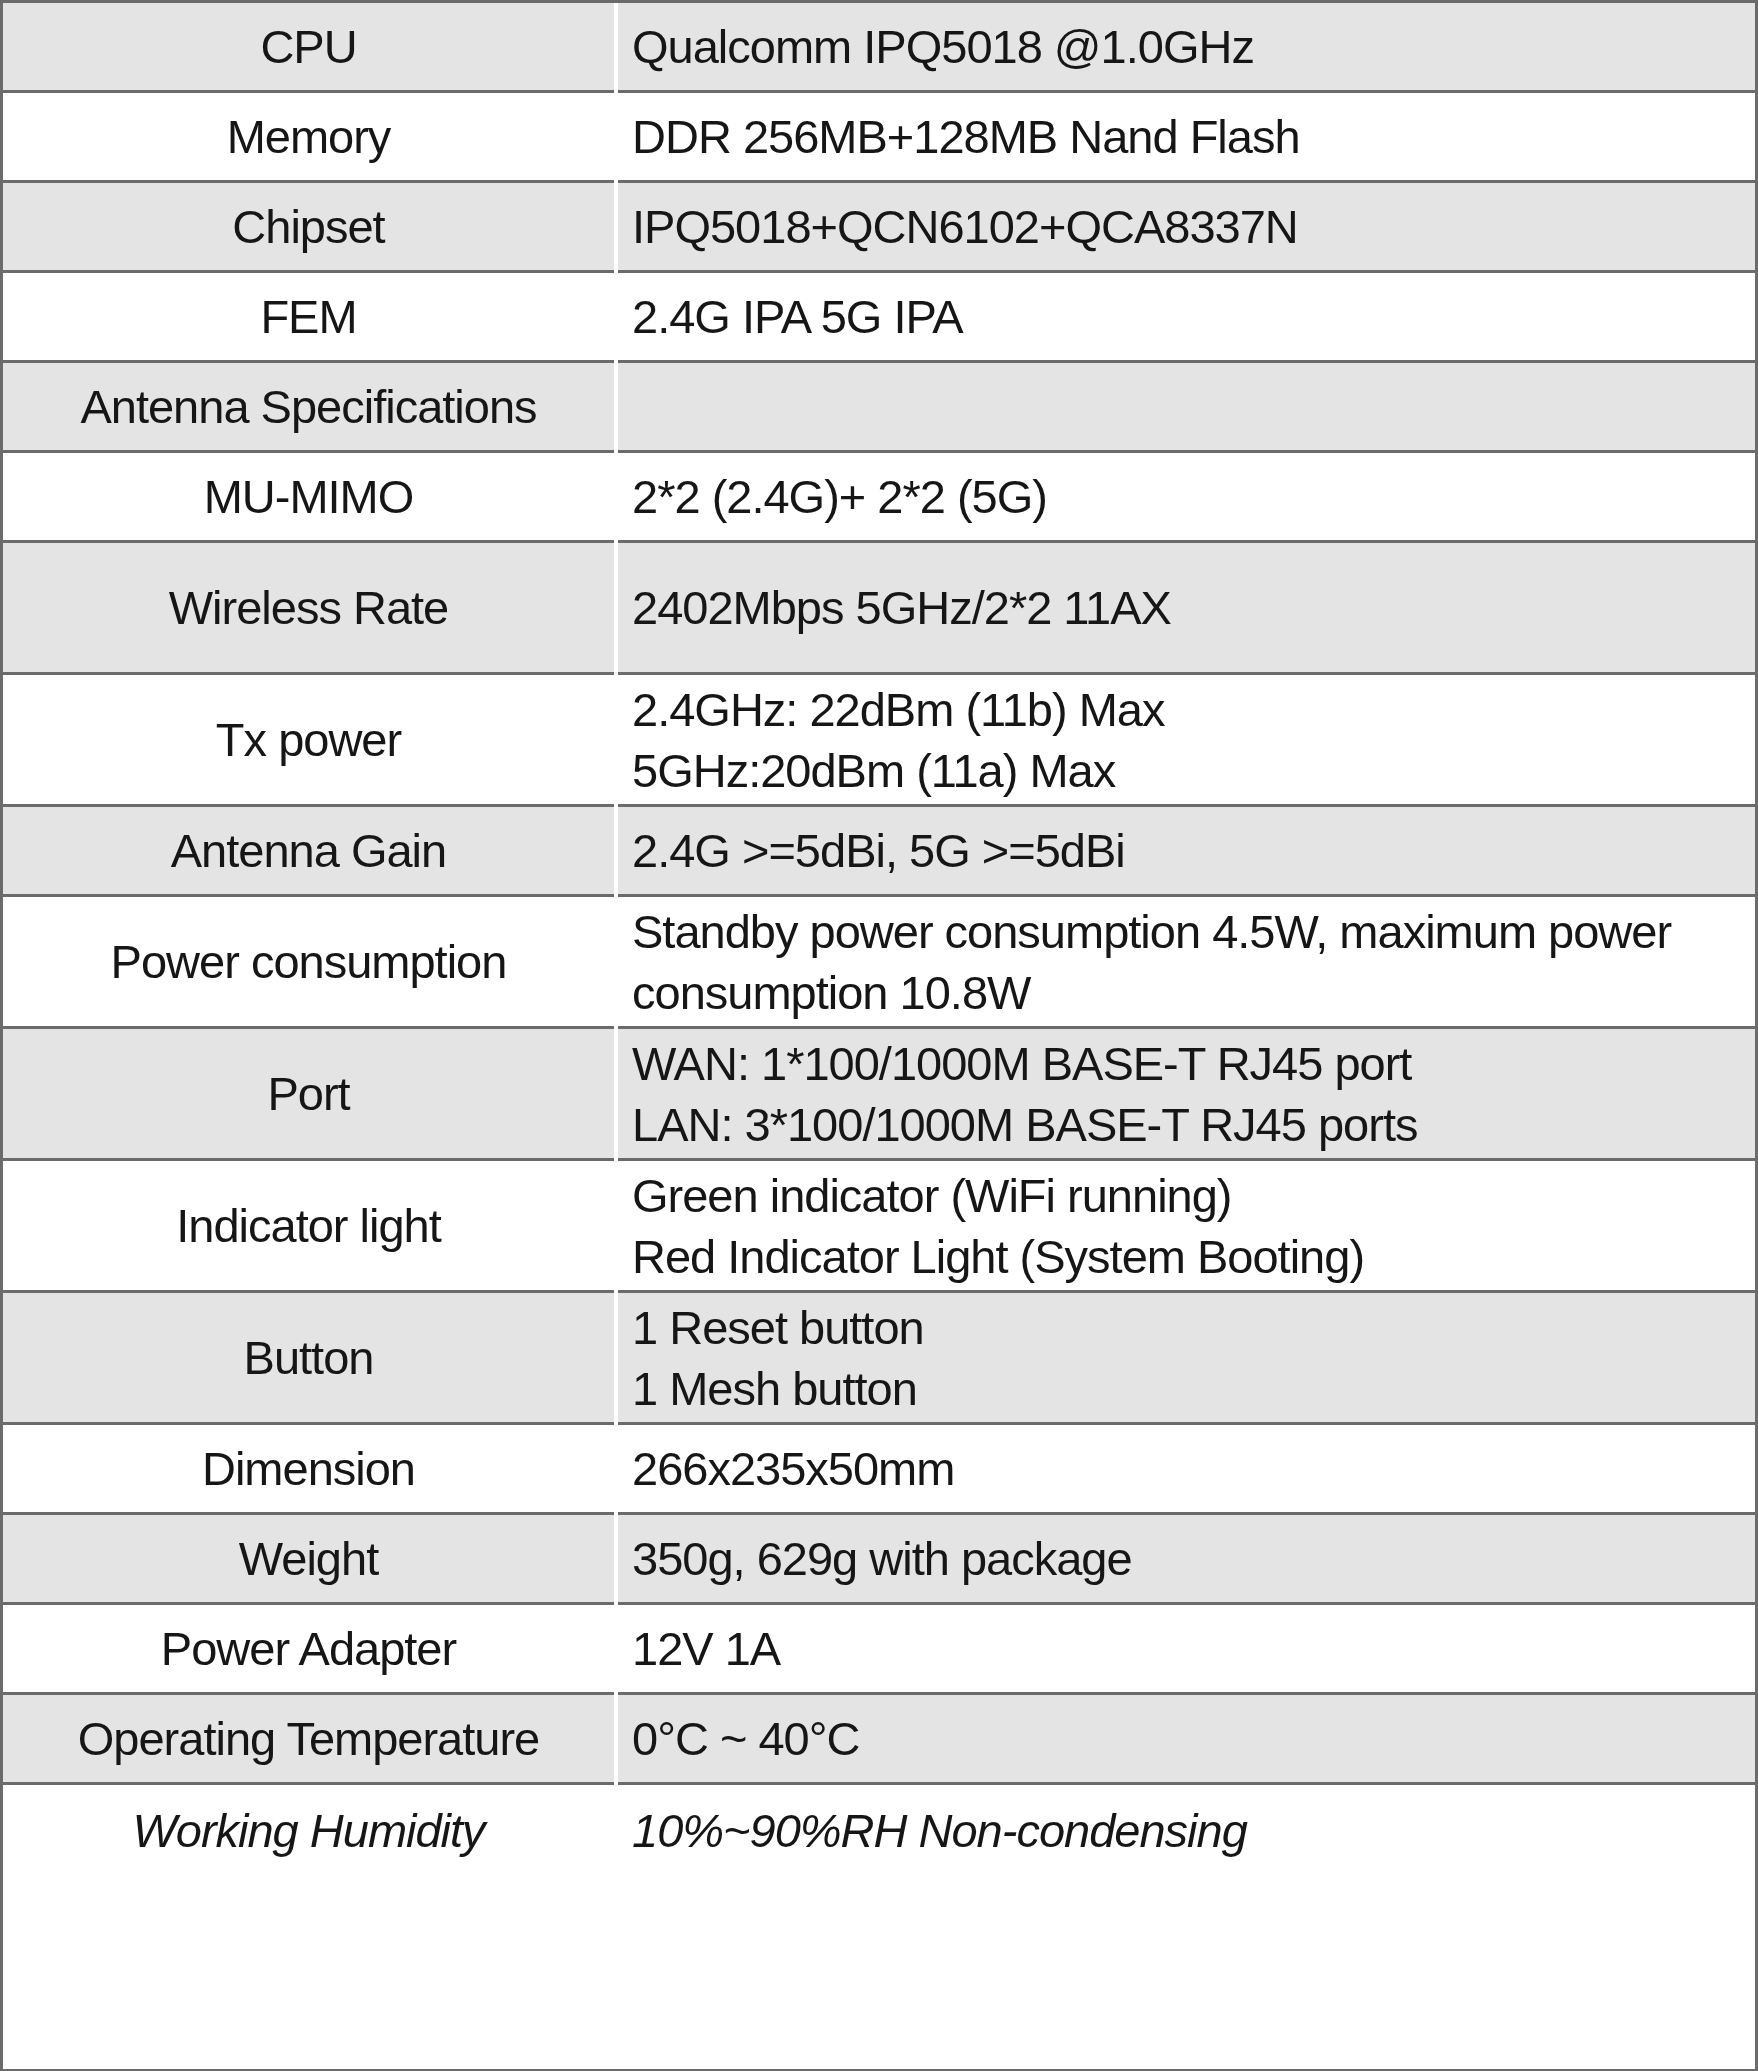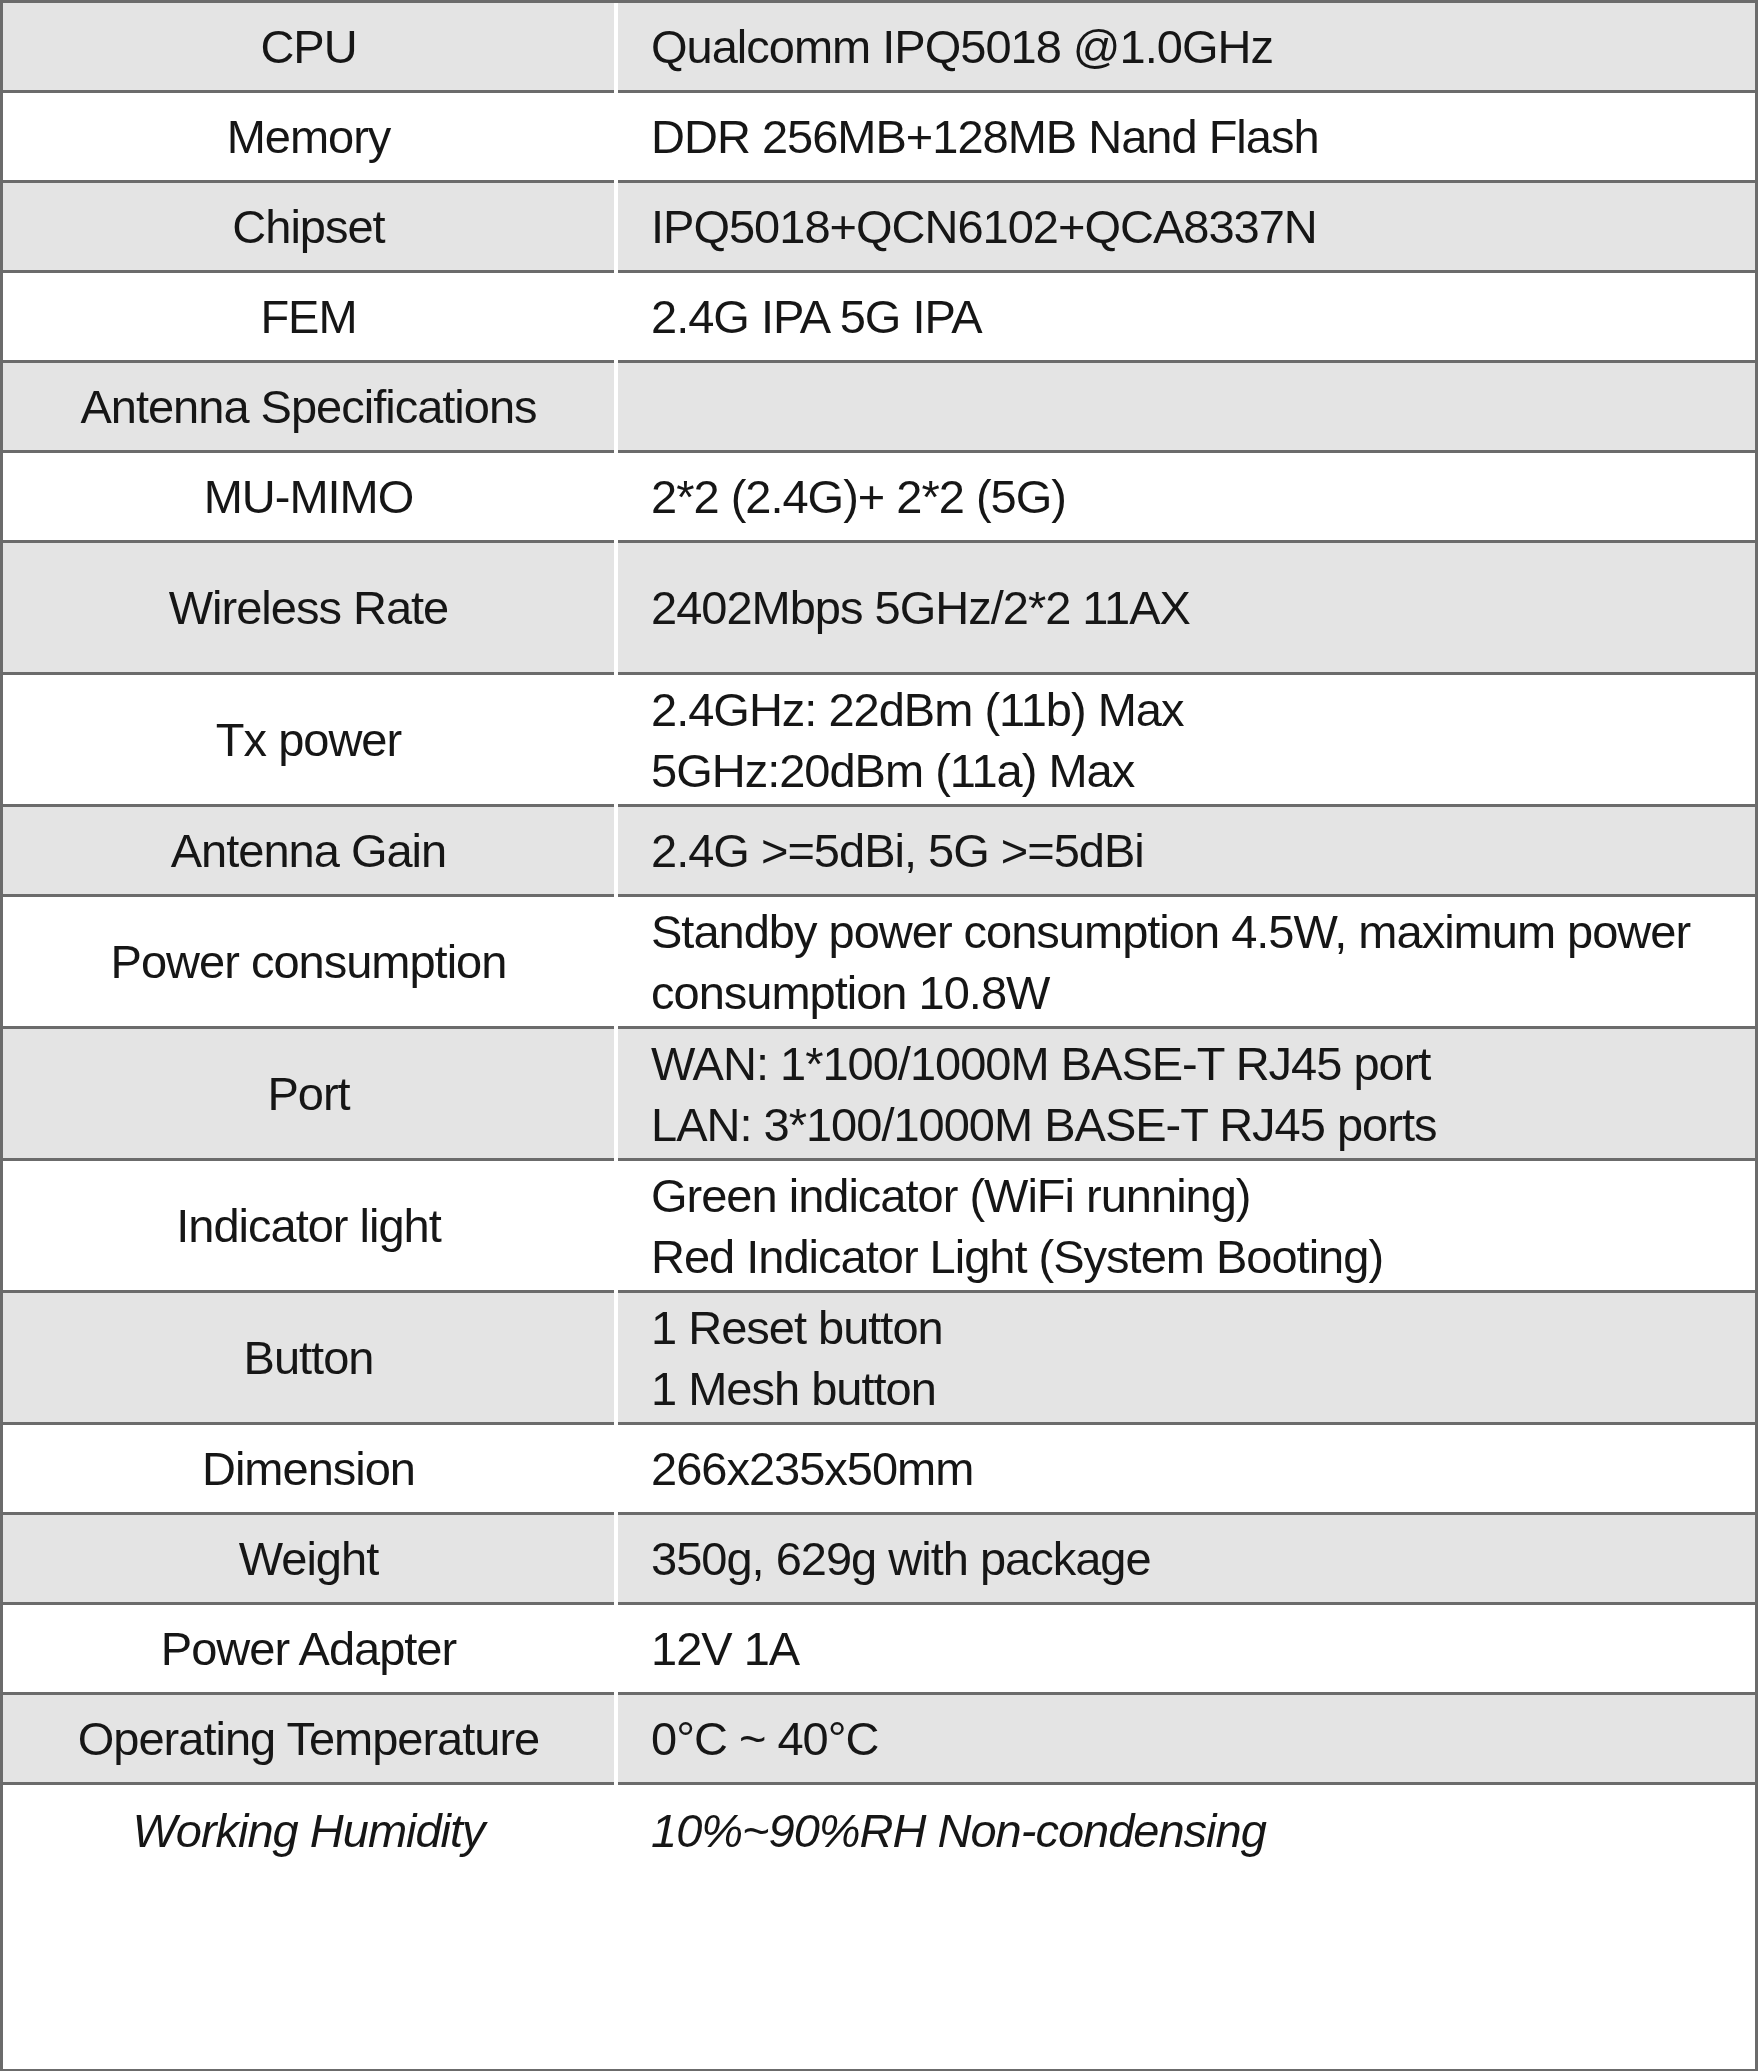--- a/index.html
+++ b/index.html
@@ -51,25 +51,24 @@
     font-size:47px;
     letter-spacing:-1px;
     text-align:center;
     white-space:nowrap;
   }
   .value-cell{
     flex:1 1 auto;
     display:flex;
     flex-direction:column;
     justify-content:center;
-    padding-left:9px;
+    padding-left:18px;
     font-size:47px;
     letter-spacing:-1px;
     overflow:hidden;
-    margin-left:28px;
   }
   .value-line{
     line-height:61px;
     white-space:nowrap;
   }
   .col-divider{
     position:absolute;
     left:611px;
     top:0;
     bottom:0;

